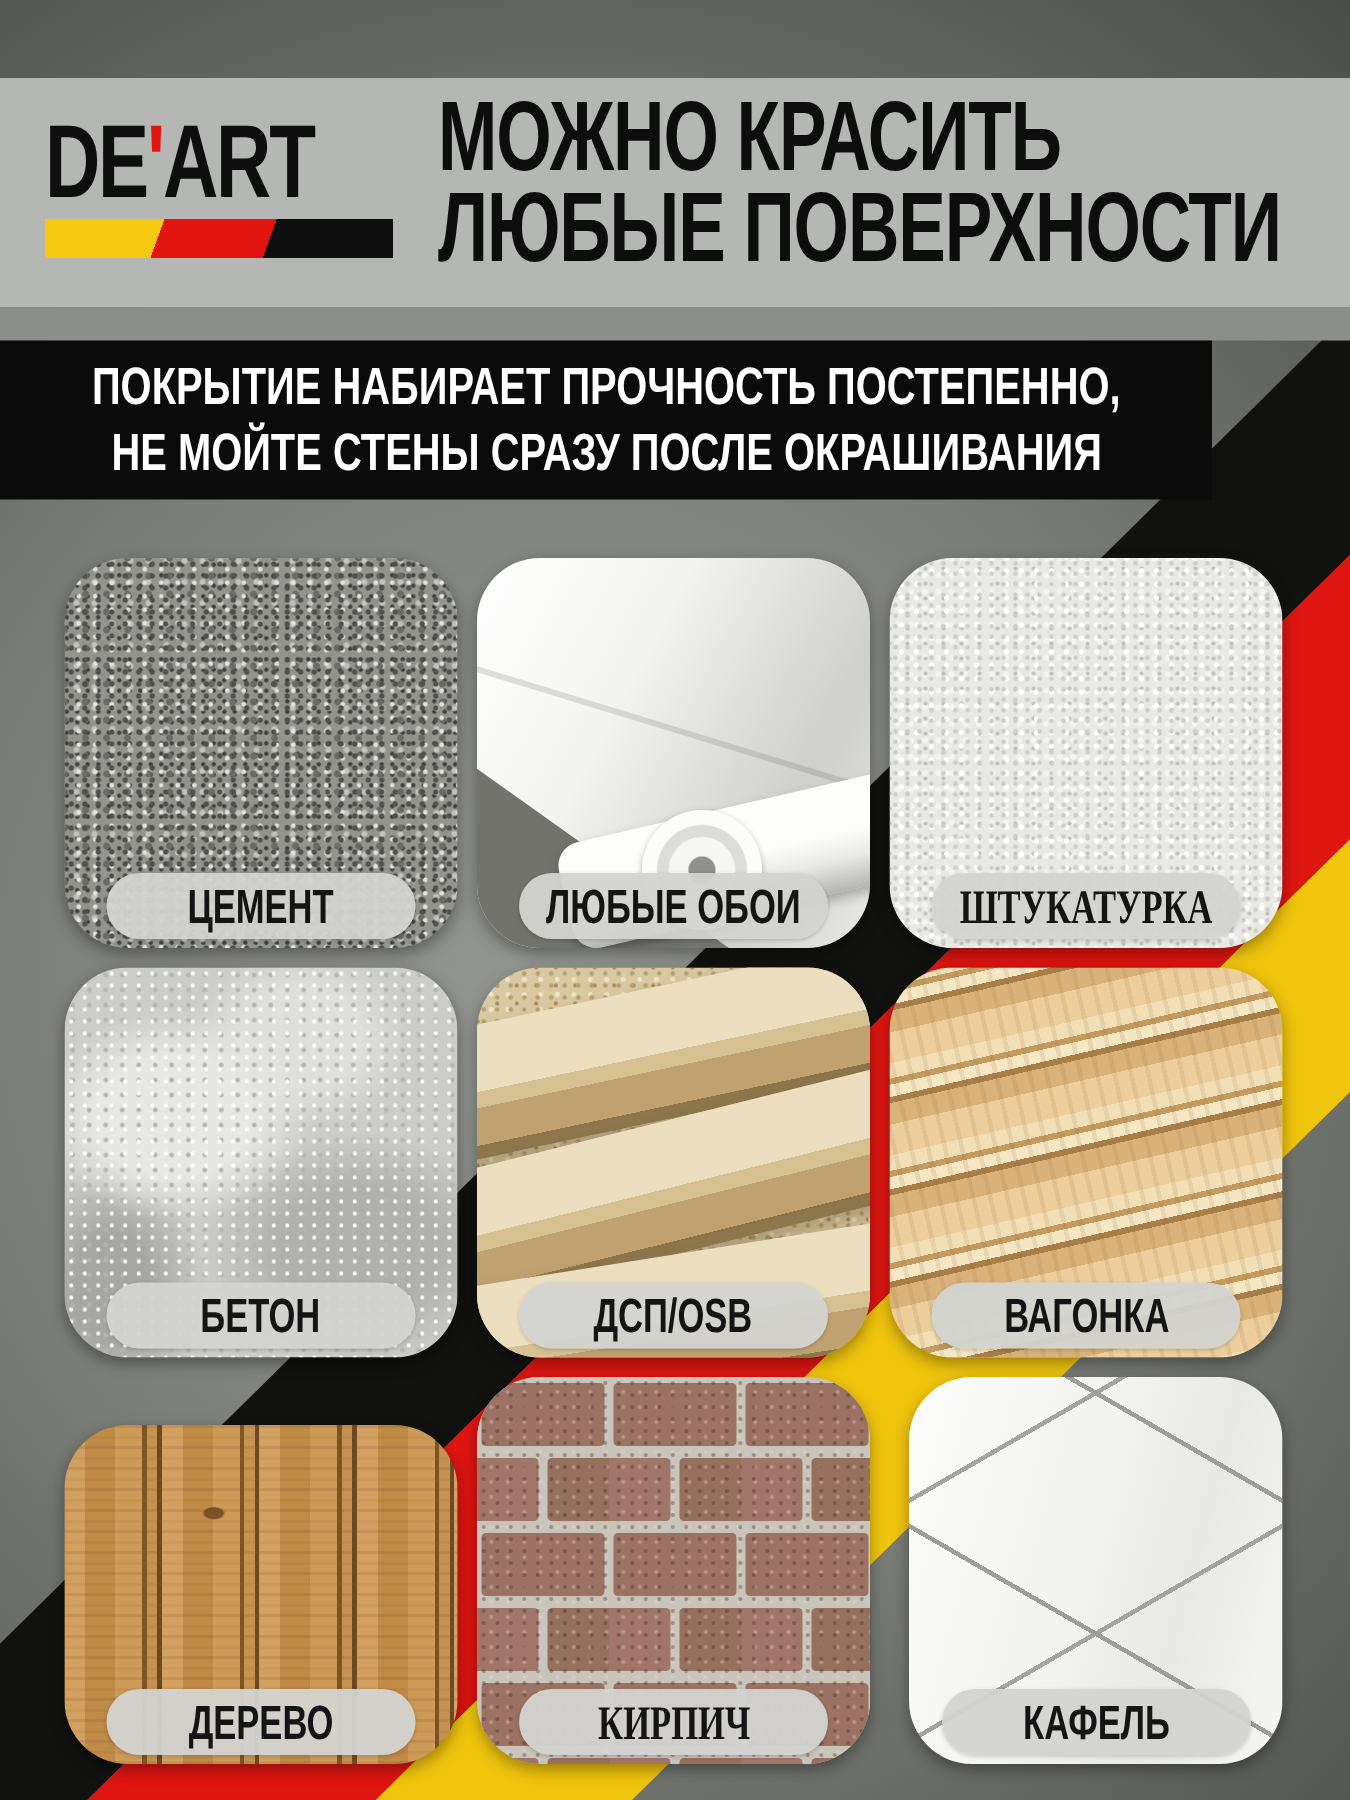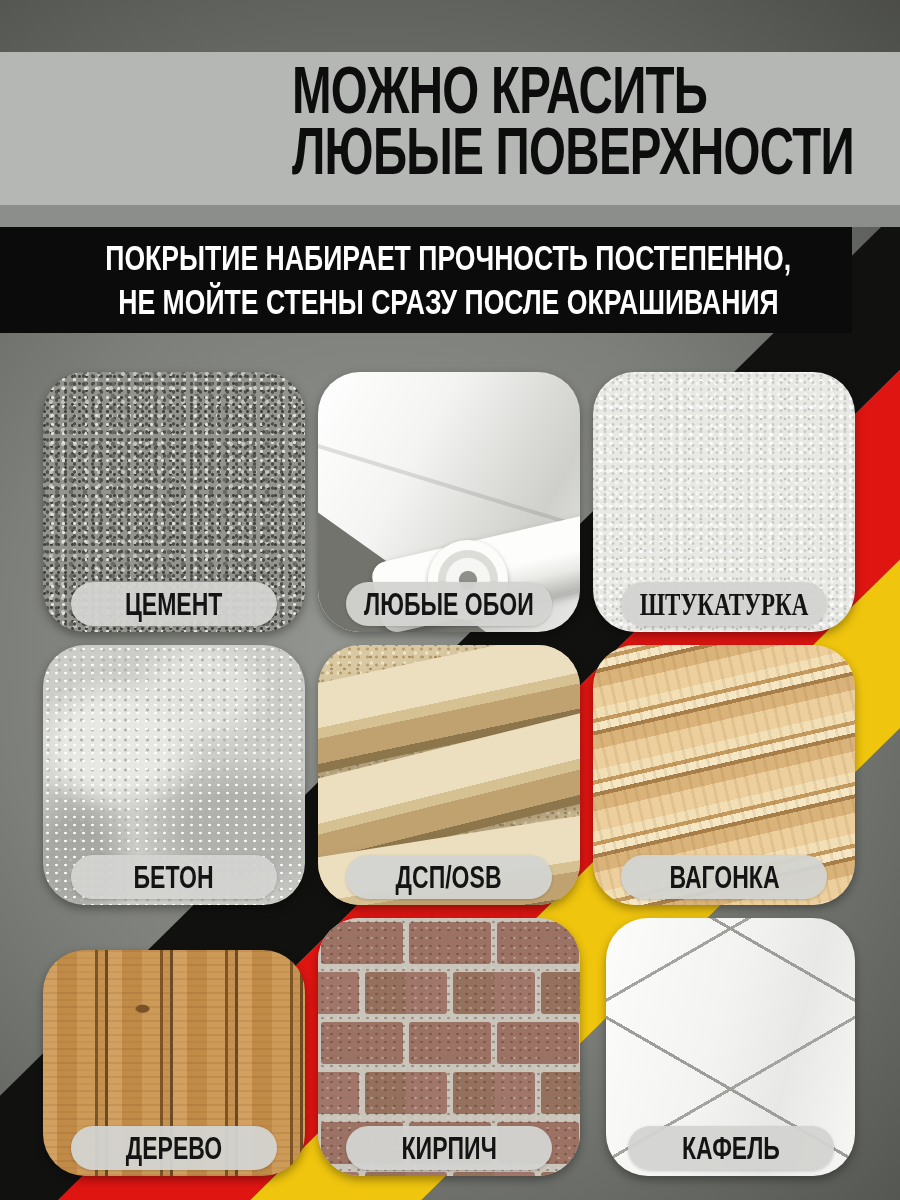--- a/index.html
+++ b/index.html
@@ -21,21 +21,21 @@
     position:absolute; left:0; top:52px; width:900px; height:153px;
     background:#b5b7b4; z-index:3;
   }
   .divider-strip{
     position:absolute; left:0; top:205px; width:900px; height:22px;
     background:#8c8e8b; z-index:3;
   }
   .notice-band{
     position:absolute; left:0; top:227px; width:808px; height:106px;
     background:#0b0b0b; z-index:3; display:flex; flex-direction:column;
-    justify-content:center; align-items:center; gap:2px;padding-left:44px;
+    justify-content:center; align-items:center; gap:2px;
   }
   .notice-line{
     color:#ffffff; font-weight:bold; font-size:35px; line-height:42px;
     white-space:nowrap; transform:scaleX(0.76); transform-origin:center;
     letter-spacing:0px;
   }
   
   .logo{position:absolute; left:30px; top:76px; z-index:4; width:240px;}
   .logo-text{
     font-weight:bold; font-size:69px; line-height:64px; color:#0e0e0e;
@@ -154,21 +154,21 @@
       repeating-linear-gradient(-13deg,#f2dfb6 0 10px,#eccf9c 10px 30px,#d9b379 30px 44px,#a97f49 44px 48px,#f5e6c4 48px 56px,#c59a5e 56px 60px);
   }
   .tx-wood{
     background-color:#c79253;
     background-image:
       radial-gradient(ellipse 12px 7px at 38% 26%,#7a5226 0 50%,transparent 65%),
       repeating-linear-gradient(0deg,rgba(120,75,30,0.16) 0 2px,transparent 2px 7px,rgba(150,100,50,0.12) 7px 9px,transparent 9px 14px),
       repeating-linear-gradient(90deg,#d2a162 0 14px,#c08a47 14px 34px,#cd9a58 34px 52px,#7c5526 52px 55px,#c59252 55px 62px,#6b4a21 62px 65px);
     margin-top: 32px;
   }
-  .tx-brick{background:#c8c4ba;}
+  .tx-brick{background:#c8c4ba;font-family:Liberation Serif, serif;}
   .tx-brick svg{display:block;width:100%;height:100%;}
   .brick-noise{
     position:absolute; inset:0;
     background-image:
       radial-gradient(circle,rgba(70,40,30,0.35) 0 1px,transparent 1.6px),
       radial-gradient(circle,rgba(230,220,210,0.35) 0 1px,transparent 1.6px);
     background-size:9px 8px,11px 10px; background-position:0 0,4px 5px;
   }
   .tx-tile{
     background-image:
@@ -183,20 +183,24 @@
 
 <div class="stage">
 
   <div class="ribbon">
     <div class="stripe-black"></div>
     <div class="stripe-red"></div>
     <div class="stripe-yellow"></div>
   </div>
 
   <div class="header-band"></div>
+  <div class="logo">
+    <div class="logo-text"><span>DE</span><span class="apo">'</span><span>ART</span></div>
+    <div class="logo-bar"></div>
+  </div>
   <div class="title">
     <div class="title-line">МОЖНО КРАСИТЬ</div>
     <div class="title-line">ЛЮБЫЕ ПОВЕРХНОСТИ</div>
   </div>
   <div class="divider-strip"></div>
   <div class="notice-band">
     <div class="notice-line">ПОКРЫТИЕ НАБИРАЕТ ПРОЧНОСТЬ ПОСТЕПЕННО,</div>
     <div class="notice-line">НЕ МОЙТЕ СТЕНЫ СРАЗУ ПОСЛЕ ОКРАШИВАНИЯ</div>
   </div>
 

